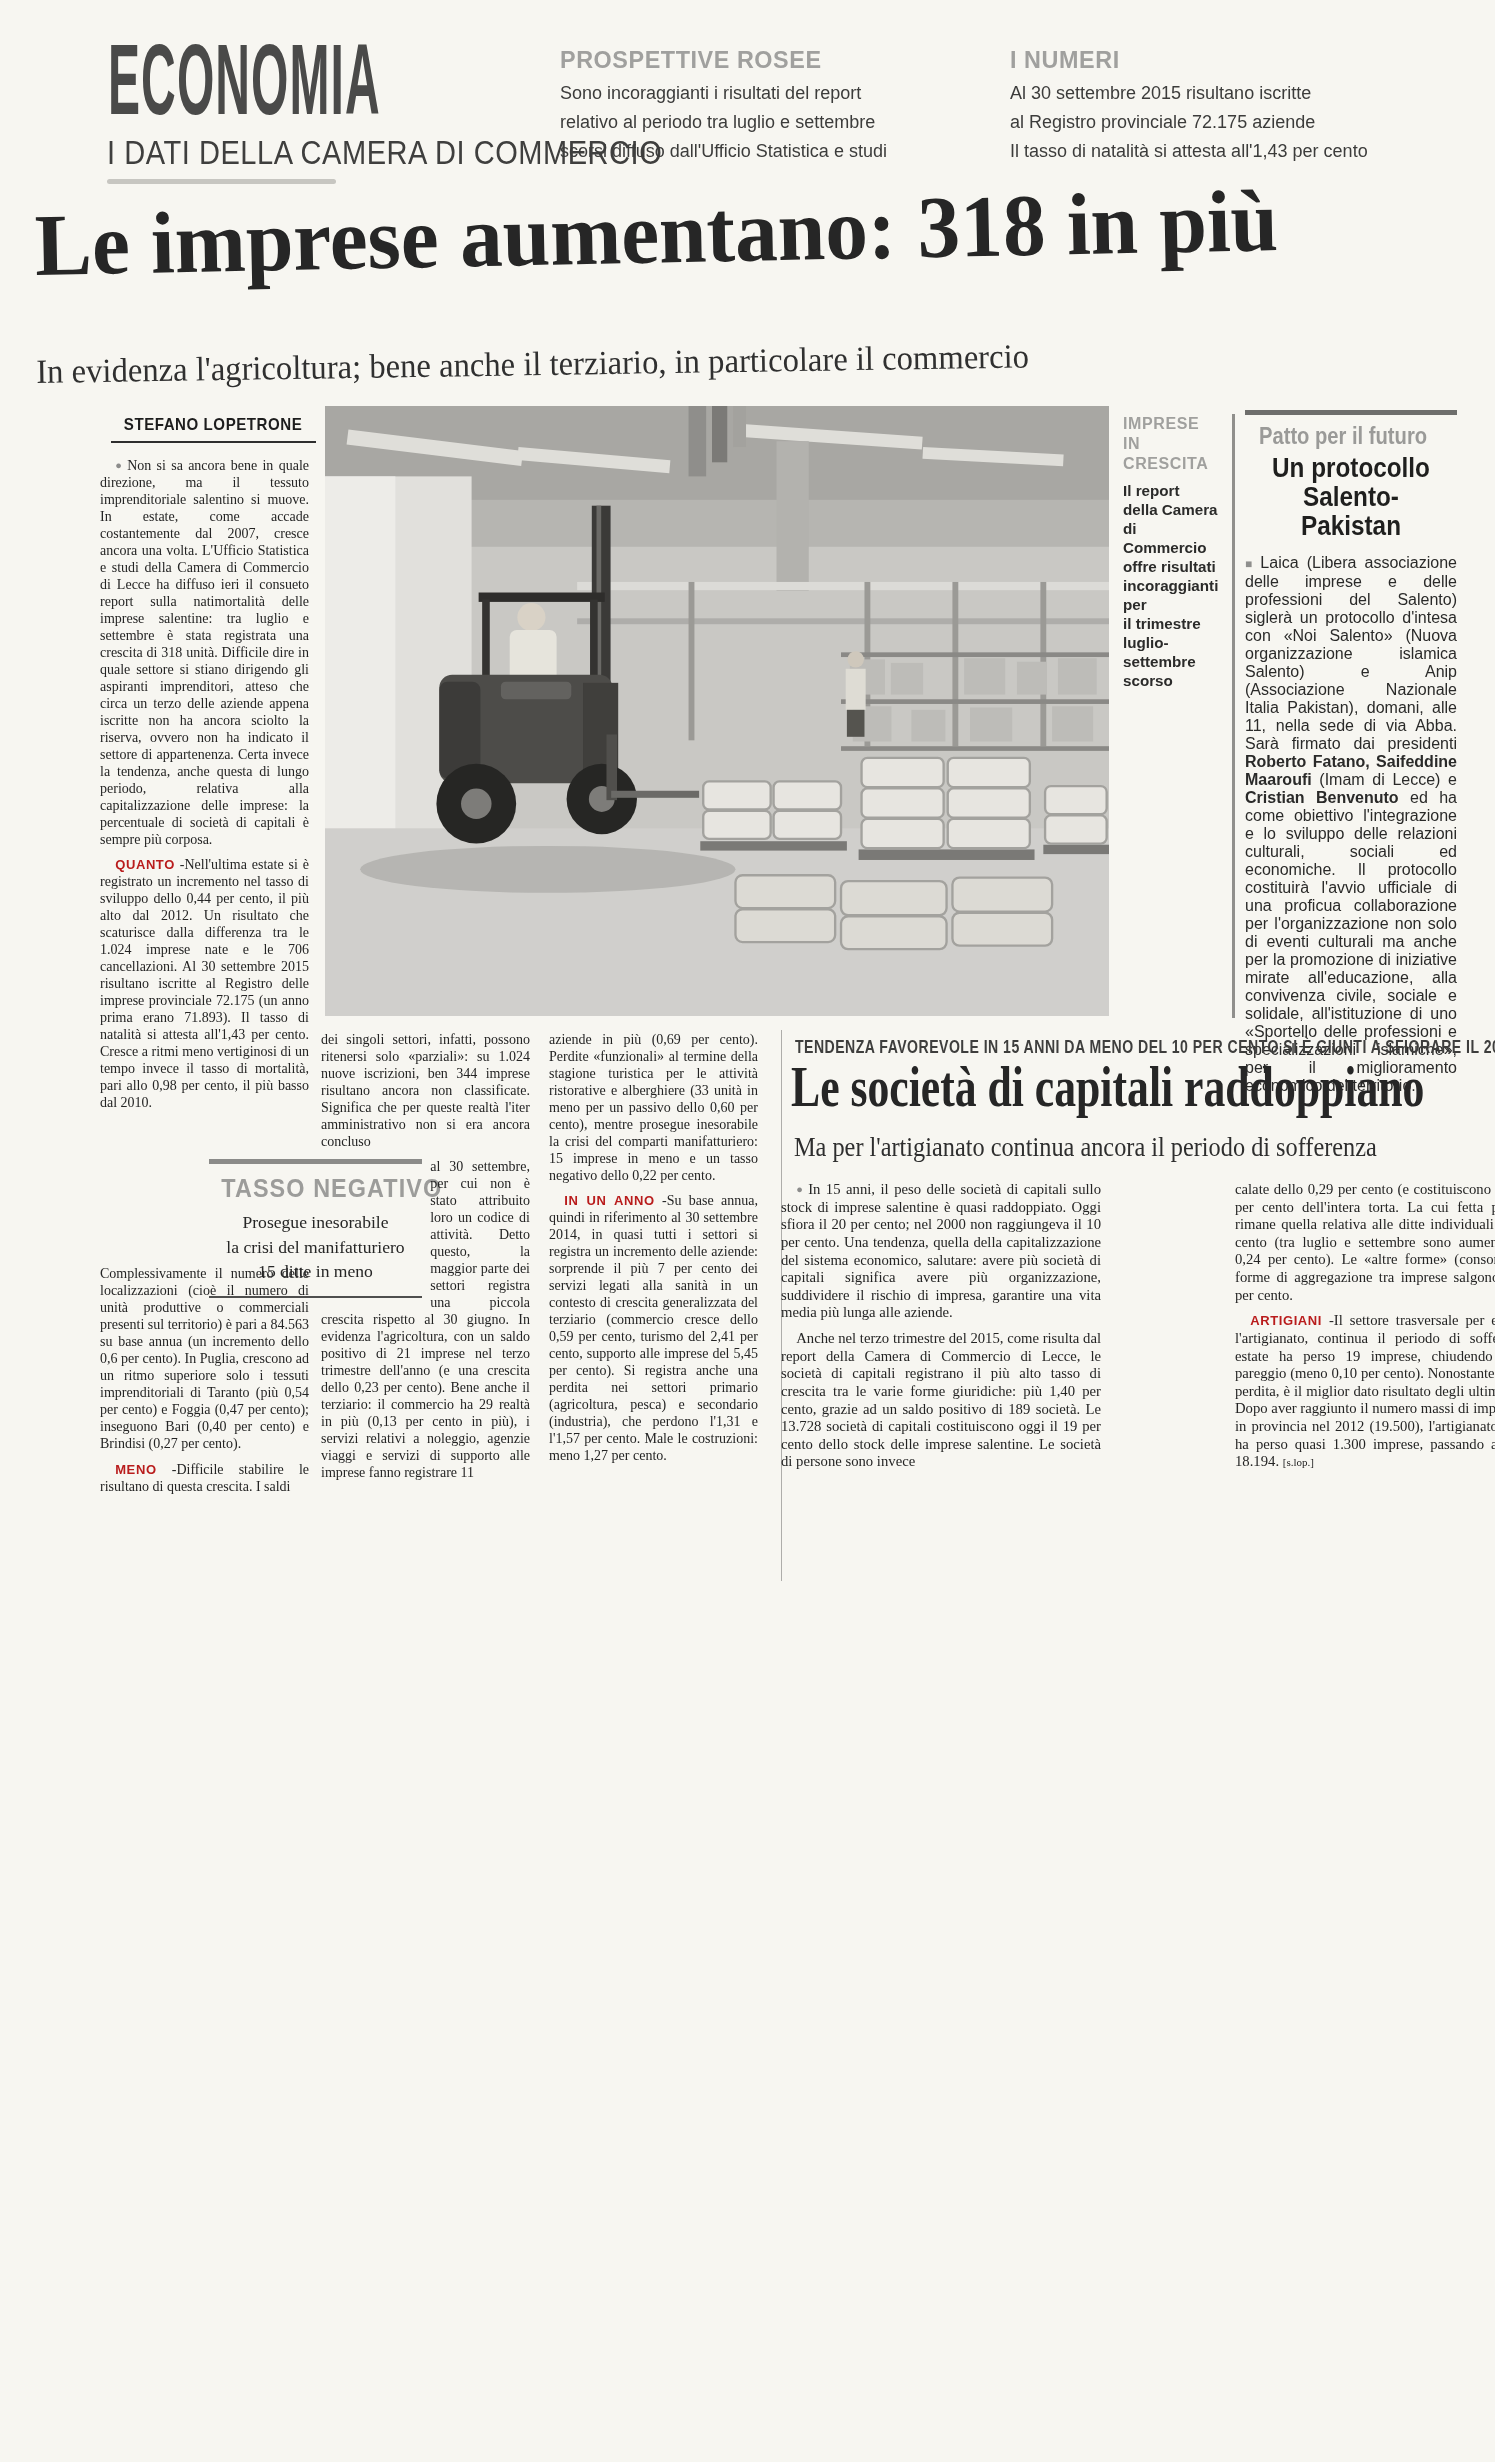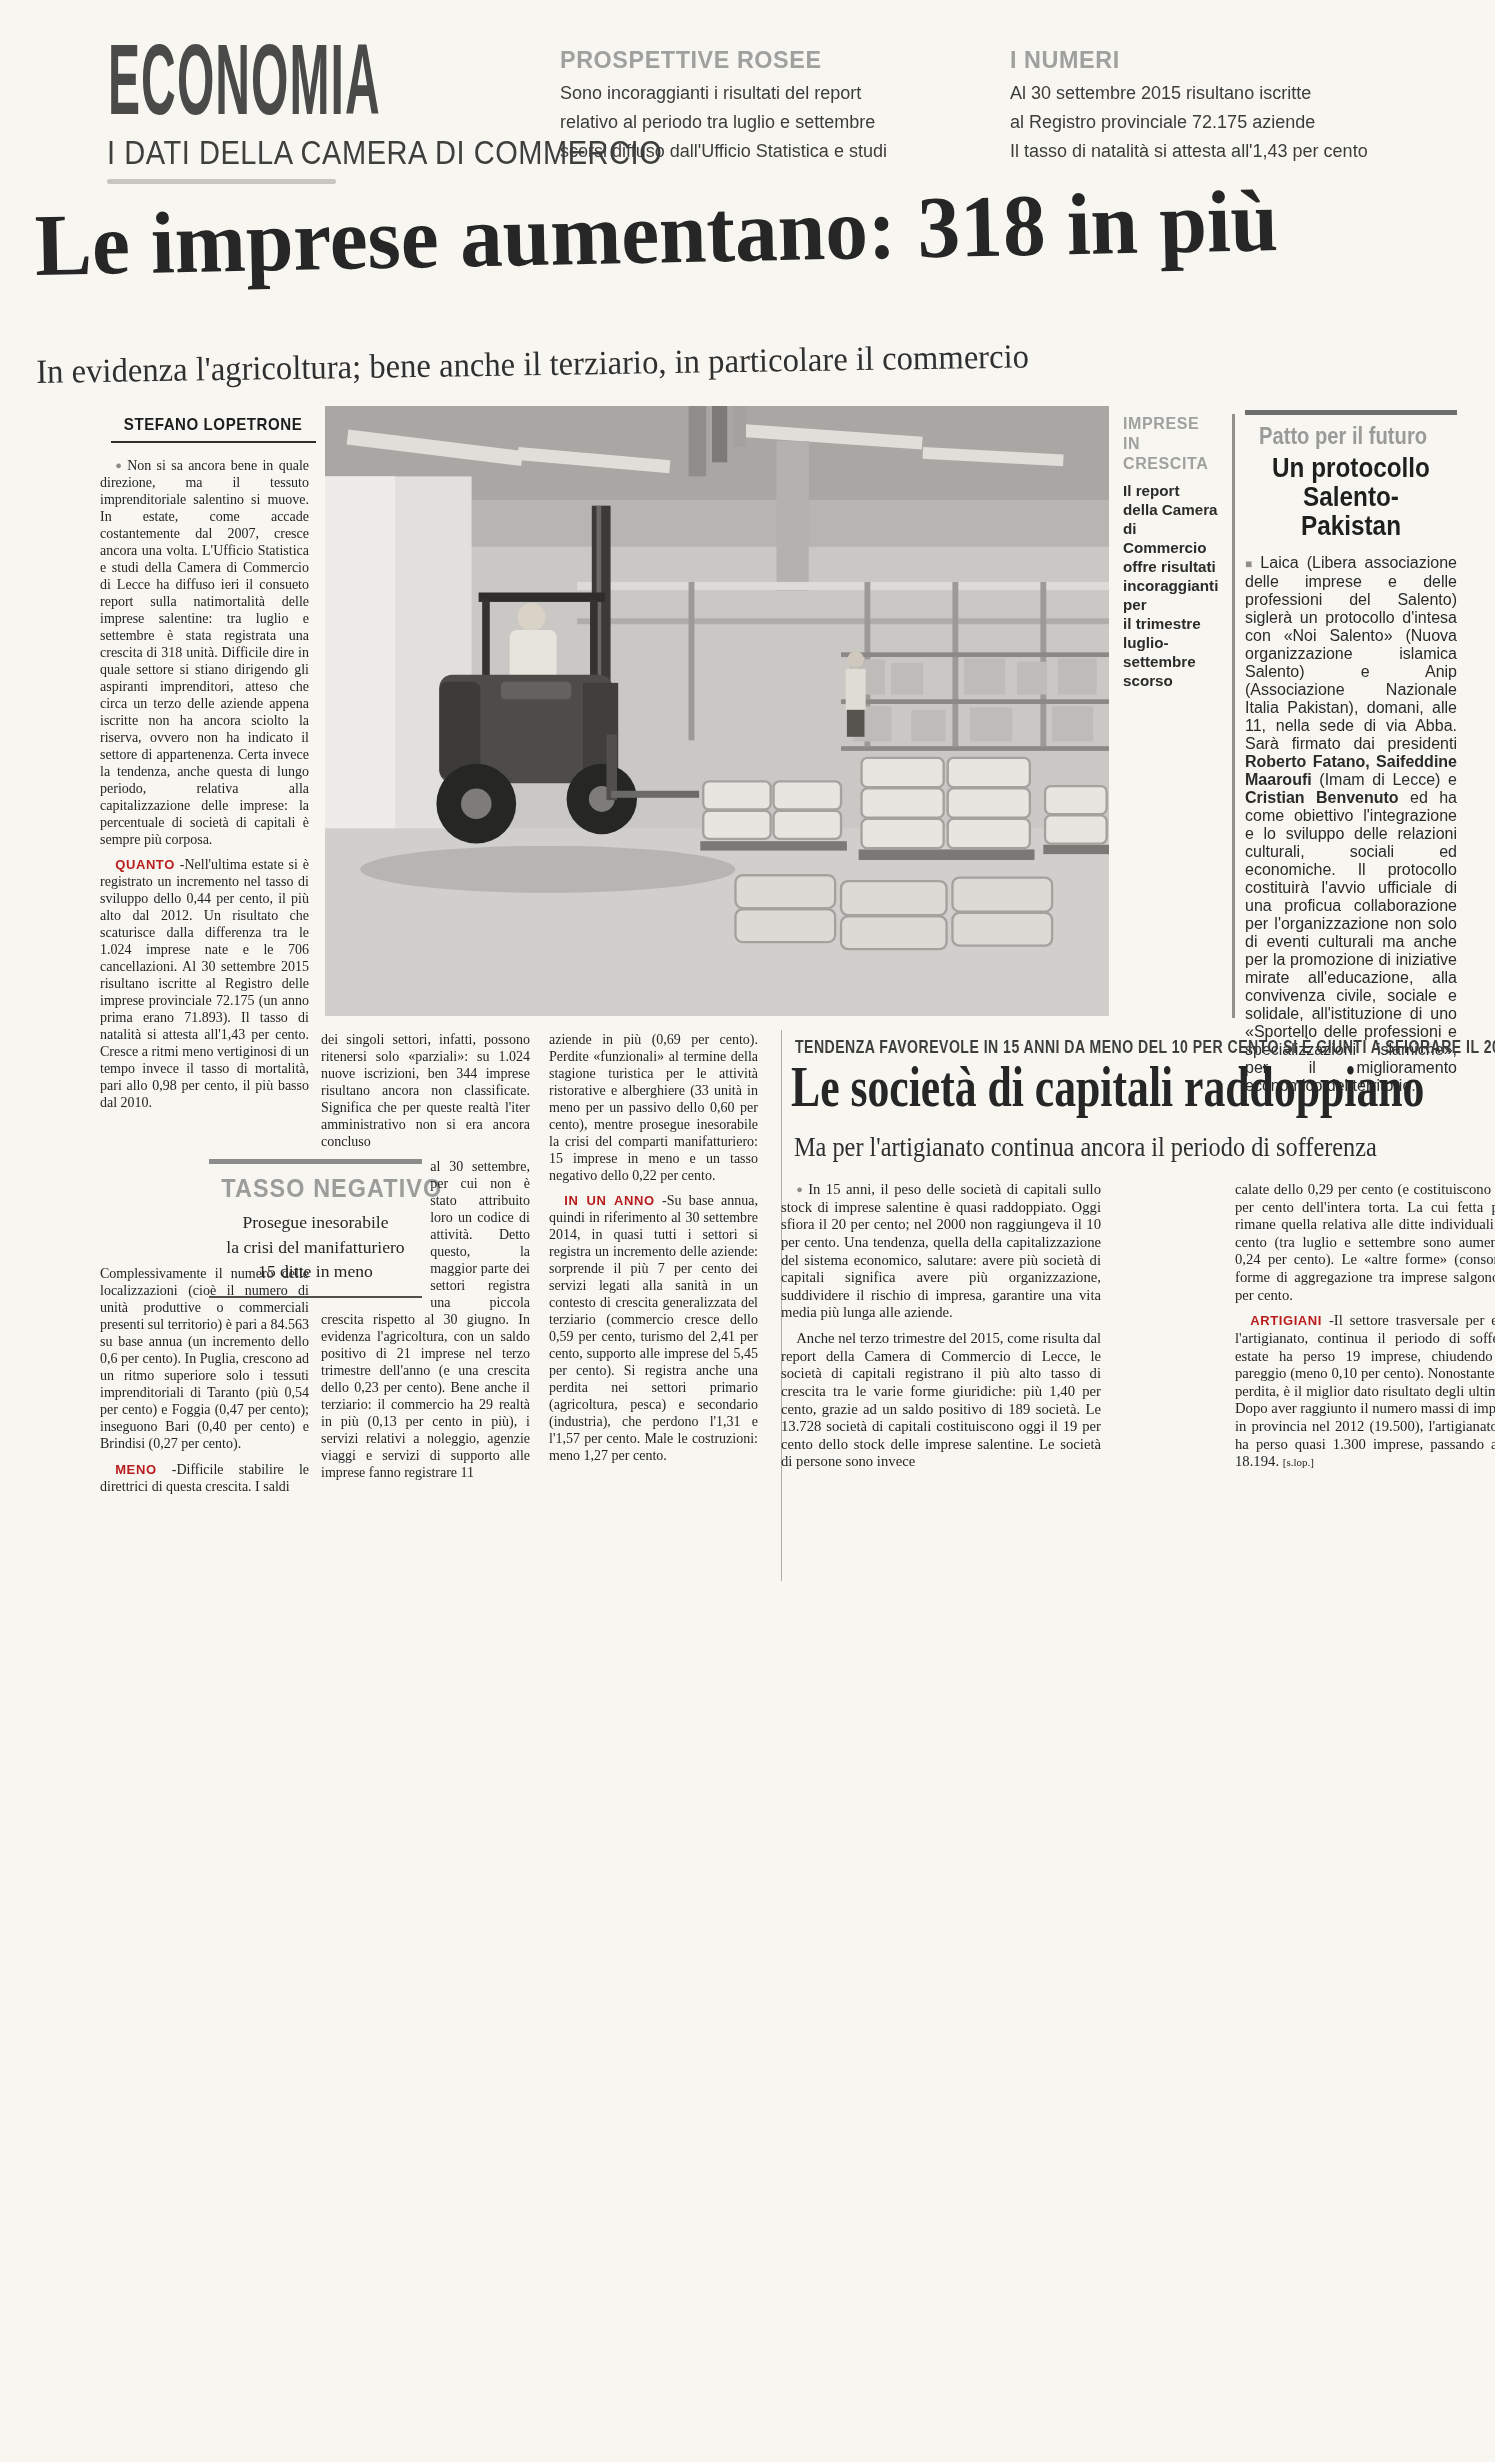--- a/index.html
+++ b/index.html
@@ -88,21 +88,21 @@
   <div class="abs sub1" style="left:36px;top:353px;">In evidenza l'agricoltura; bene anche il terziario, in particolare il commercio</div>
 
   <div class="abs byline" style="left:111px;top:408px;width:205px;margin-top:7px;">
     <span>STEFANO LOPETRONE</span>
   </div>
 
   <div class="abs col" style="left:100px;top:457px;width:209px;">
     <p><span class="bullet">●</span><span>Non si sa ancora bene in quale direzione, ma il tessuto imprenditoriale salentino si muove. In estate, come accade costantemente dal 2007, cresce ancora una volta. L'Ufficio Statistica e studi della Camera di Commercio di Lecce ha diffuso ieri il consueto report sulla natimortalità delle imprese salentine: tra luglio e settembre è stata registrata una crescita di 318 unità. Difficile dire in quale settore si stiano dirigendo gli aspiranti imprenditori, atteso che circa un terzo delle aziende appena iscritte non ha ancora sciolto la riserva, ovvero non ha indicato il settore di appartenenza. Certa invece la tendenza, anche questa di lungo periodo, relativa alla capitalizzazione delle imprese: la percentuale di società di capitali è sempre più corposa.</span></p>
     <p><span class="lead">QUANTO</span> <span>-Nell'ultima estate si è registrato un incremento nel tasso di sviluppo dello 0,44 per cento, il più alto dal 2012. Un risultato che scaturisce dalla differenza tra le 1.024 imprese nate e le 706 cancellazioni. Al 30 settembre 2015 risultano iscritte al Registro delle imprese provinciale 72.175 (un anno prima erano 71.893). Il tasso di natalità si attesta all'1,43 per cento. Cresce a ritmi meno vertiginosi di un tempo invece il tasso di mortalità, pari allo 0,98 per cento, il più basso dal 2010.</span></p>
     <p><span class="sp-r"></span><span>Complessivamente il numero delle localizzazioni (cioè il numero di unità produttive o commerciali presenti sul territorio) è pari a 84.563 su base annua (un incremento dello 0,6 per cento). In Puglia, crescono ad un ritmo superiore solo i tessuti imprenditoriali di Taranto (più 0,54 per cento) e Foggia (0,47 per cento); inseguono Bari (0,40 per cento) e Brindisi (0,27 per cento).</span></p>
-    <p><span class="lead">MENO</span> <span>-Difficile stabilire le direttrici di questa crescita. I saldi</span></p>
+    <p><span class="lead">MENO</span> <span>-Difficile stabilire le risultano di questa crescita. I saldi</span></p>
   </div>
 
   <div class="abs photo-frame" style="left:325px;top:406px;width:784px;height:610px;">
     <svg width="784" height="610" viewBox="0 0 1337 1040" preserveAspectRatio="none">
       <rect width="1337" height="1040" fill="#c9c8c4"></rect>
       <rect width="1337" height="230" fill="#a8a7a3"></rect>
       <rect y="160" width="1337" height="80" fill="#b6b5b1"></rect>
       <g fill="#e9e8e3" opacity=".85">
         <rect x="40" y="40" width="300" height="26" transform="rotate(7 40 40)"></rect>
         <rect x="330" y="70" width="260" height="22" transform="rotate(5 330 70)"></rect>

